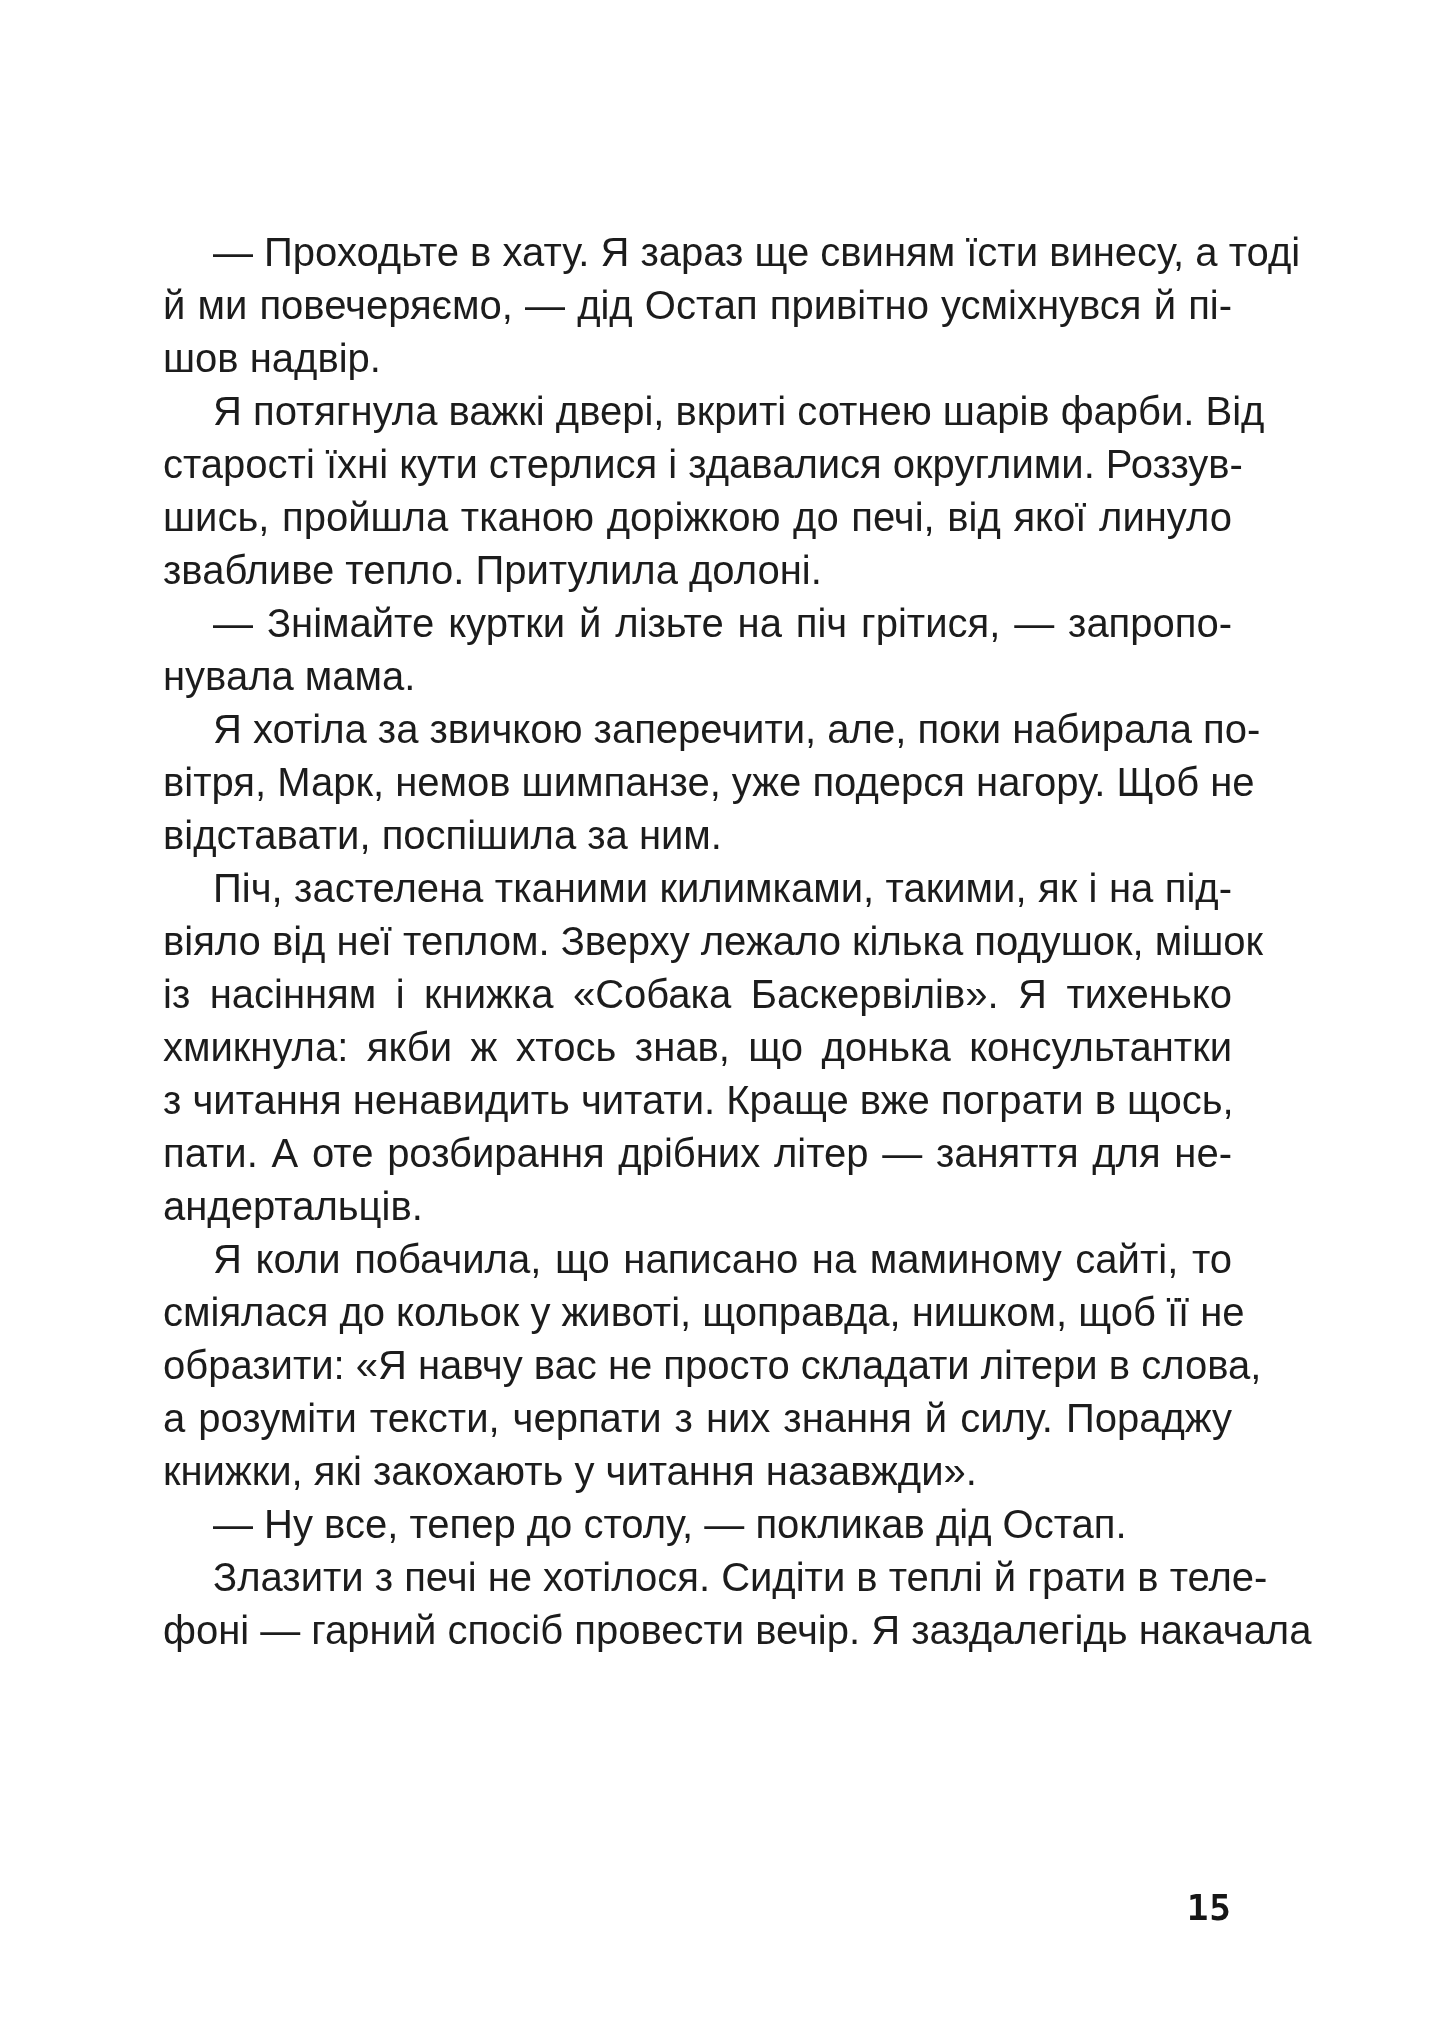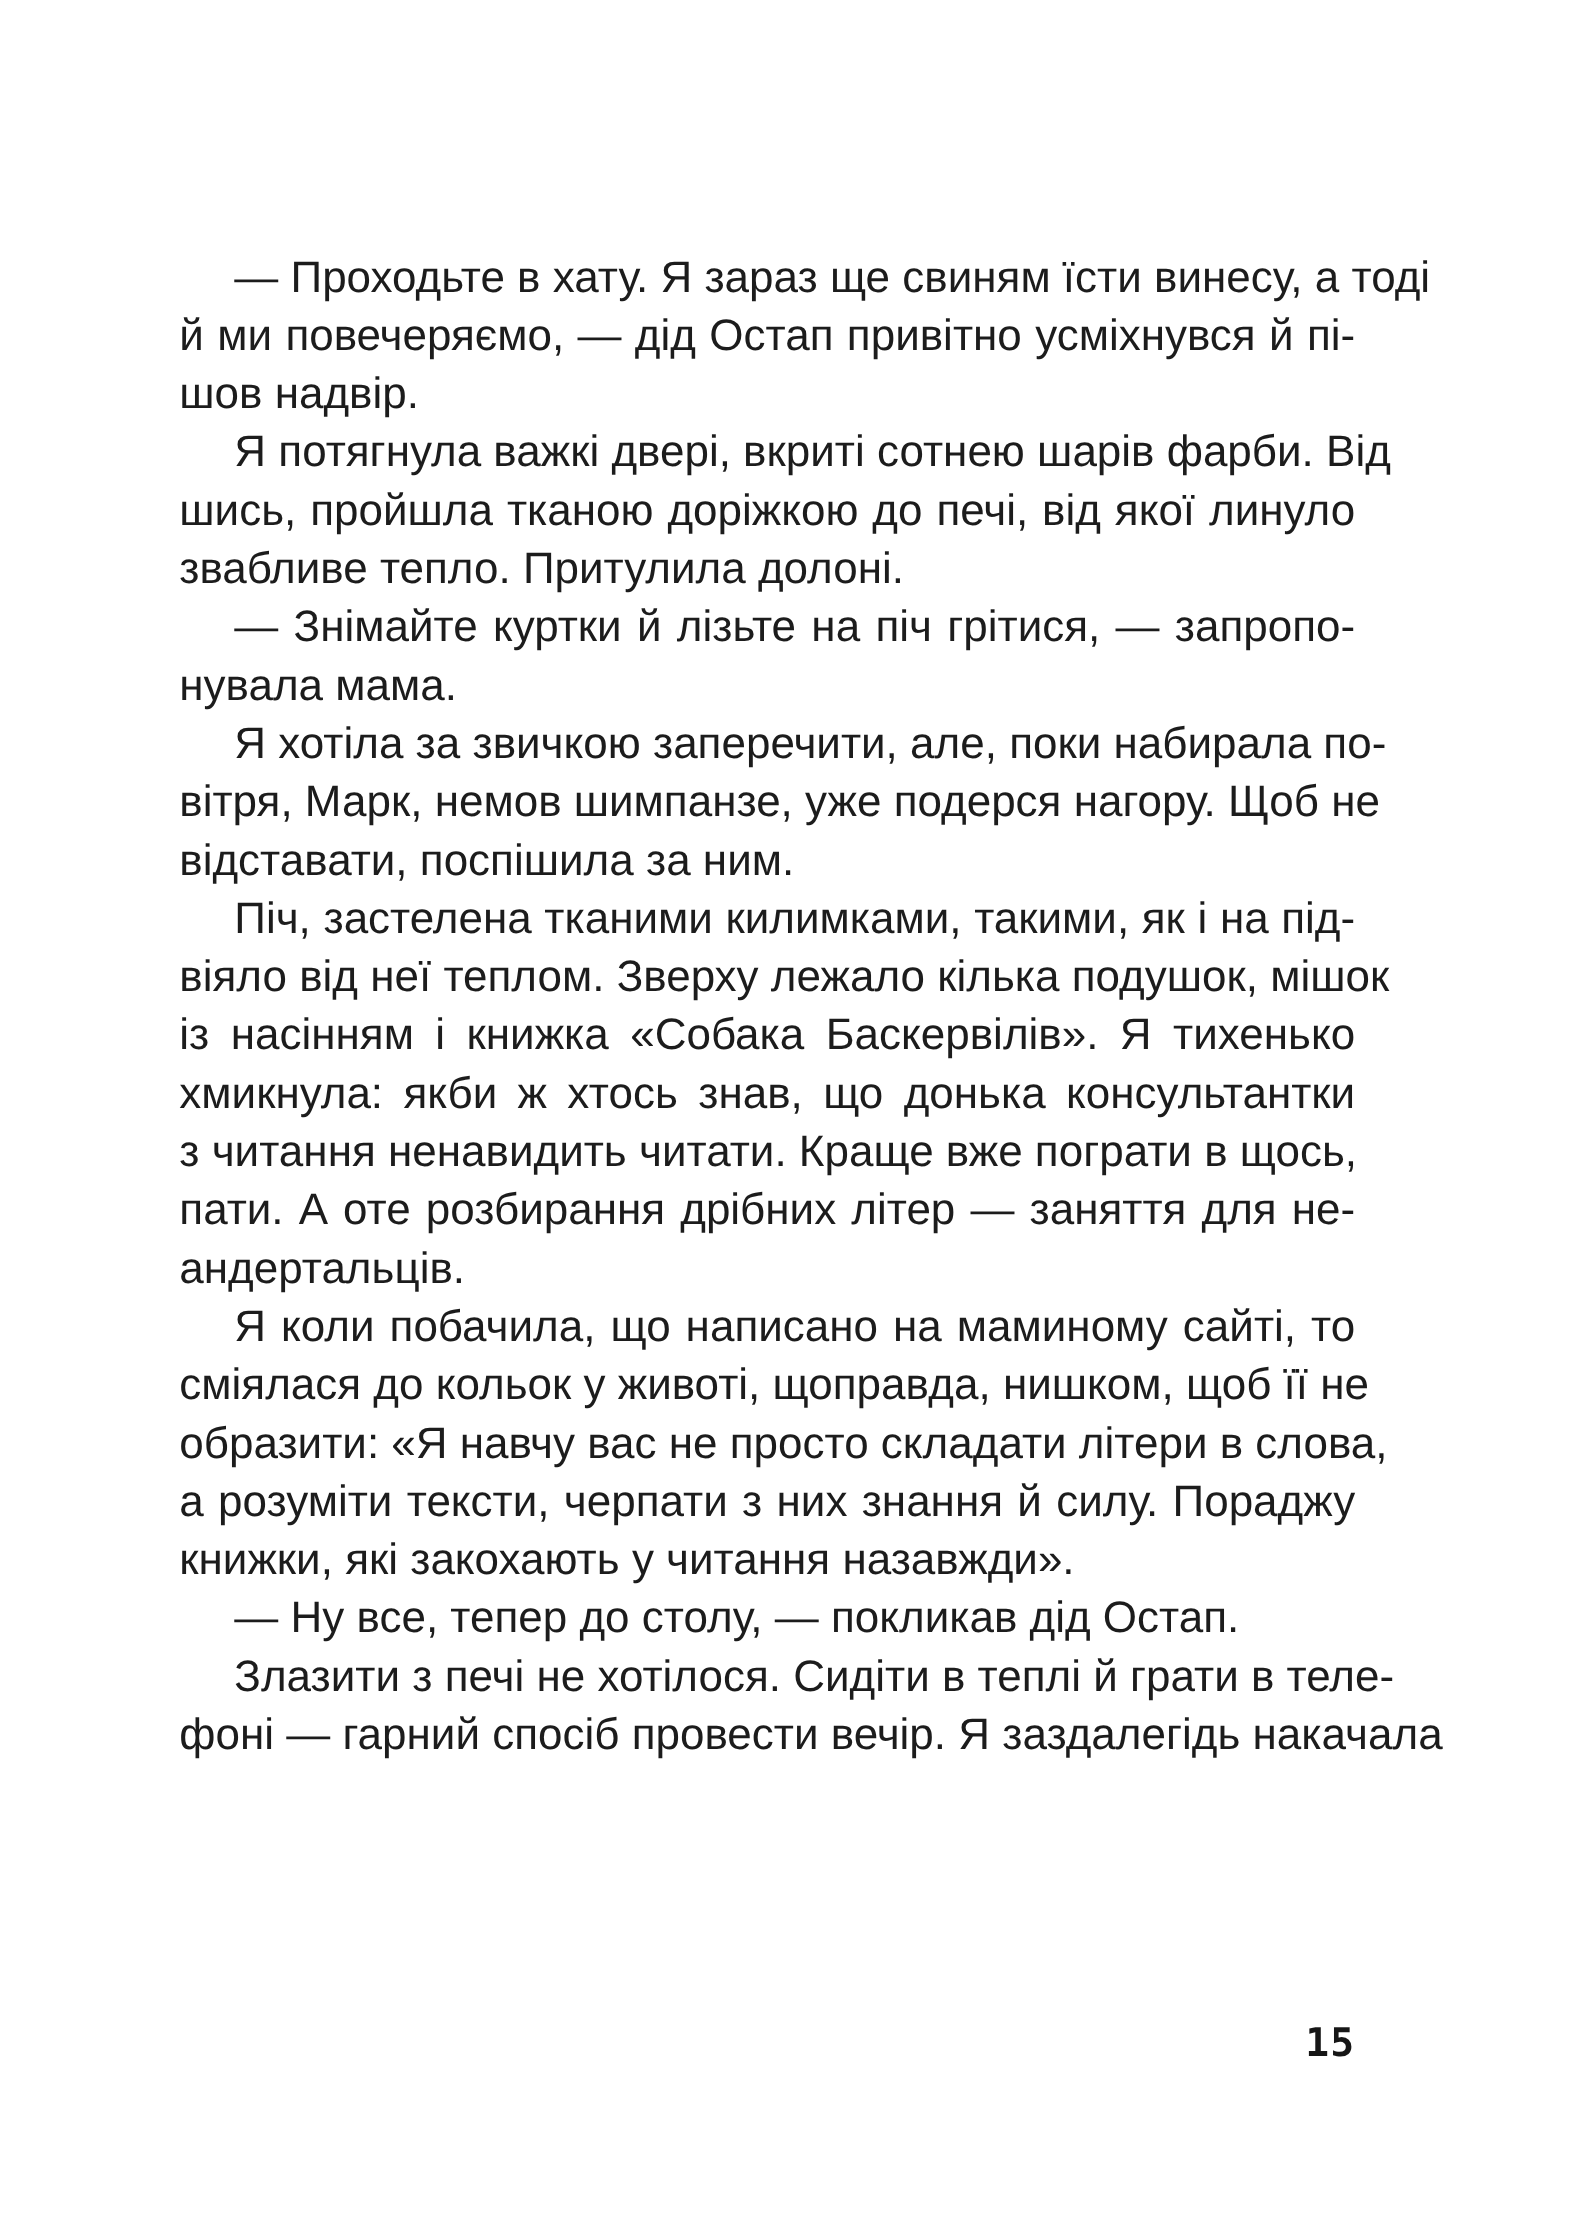--- a/index.html
+++ b/index.html
@@ -33,39 +33,40 @@
     white-space: nowrap;
   }
   .text-line.para-end {
     text-align-last: left;
   }
   .text-line.para-indent {
     text-indent: 50px;
   }
   .page-number {
     position: absolute;
-    top: 1840px;
+    top: 1890px;
     right: 213px;
     font-family: "DejaVu Sans Mono", monospace;
     font-weight: bold;
     font-size: 36px;
     line-height: 36px;
     color: #161616;
     letter-spacing: 1px;
   }
 </style>
 </head>
 <body>
 
 <div class="book-page">
   <div class="text-block" id="text-block">
       <div class="text-line para-indent">— Проходьте в хату. Я зараз ще свиням їсти винесу, а тоді</div>
       <div class="text-line">й ми повечеряємо, — дід Остап привітно усміхнувся й пі-</div>
       <div class="text-line para-end">шов надвір.</div>
       <div class="text-line para-indent">Я потягнула важкі двері, вкриті сотнею шарів фарби. Від</div>
+      <div class="text-line">старості їхні кути стерлися і здавалися округлими. Роззув-</div>
       <div class="text-line">шись, пройшла тканою доріжкою до печі, від якої линуло</div>
       <div class="text-line para-end">звабливе тепло. Притулила долоні.</div>
       <div class="text-line para-indent">— Знімайте куртки й лізьте на піч грітися, — запропо-</div>
       <div class="text-line para-end">нувала мама.</div>
       <div class="text-line para-indent">Я хотіла за звичкою заперечити, але, поки набирала по-</div>
       <div class="text-line">вітря, Марк, немов шимпанзе, уже подерся нагору. Щоб не</div>
       <div class="text-line para-end">відставати, поспішила за ним.</div>
       <div class="text-line para-indent">Піч, застелена тканими килимками, такими, як і на під-</div>
       <div class="text-line">віяло від неї теплом. Зверху лежало кілька подушок, мішок</div>
       <div class="text-line">із насінням і книжка «Собака Баскервілів». Я тихенько</div>

